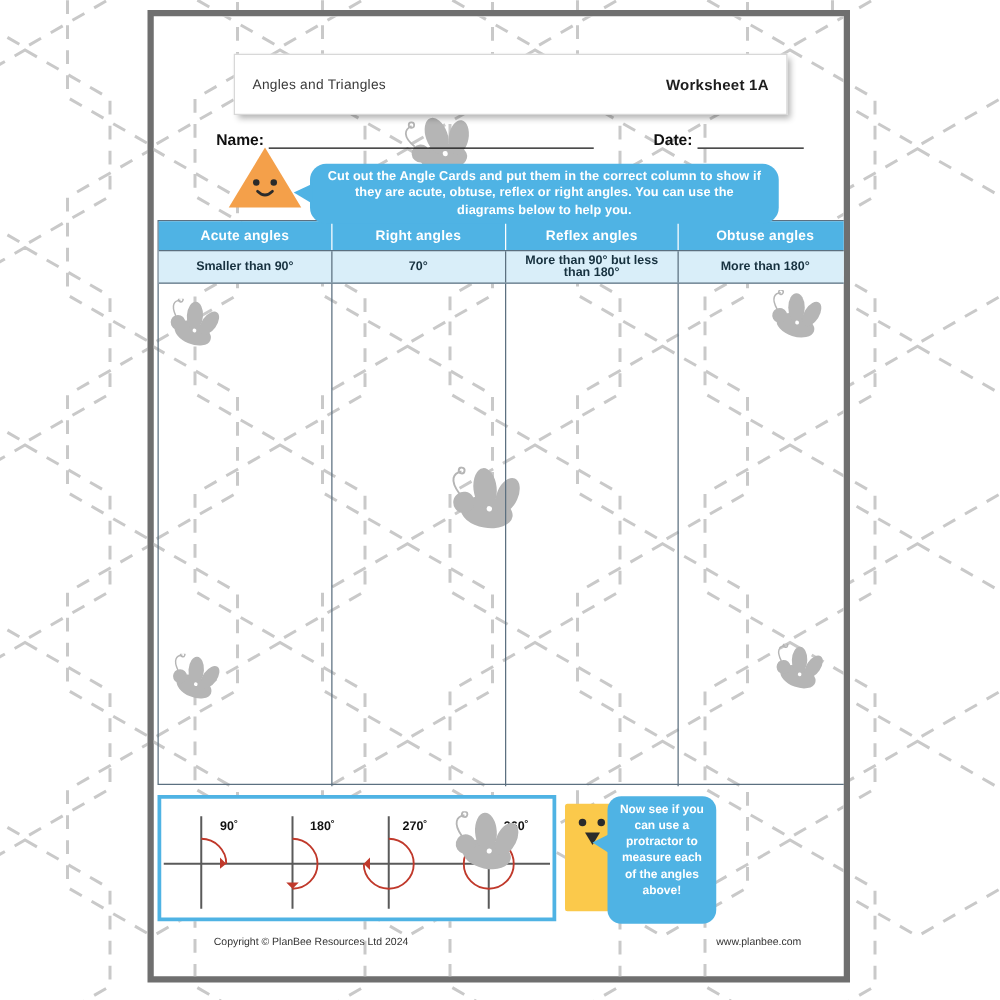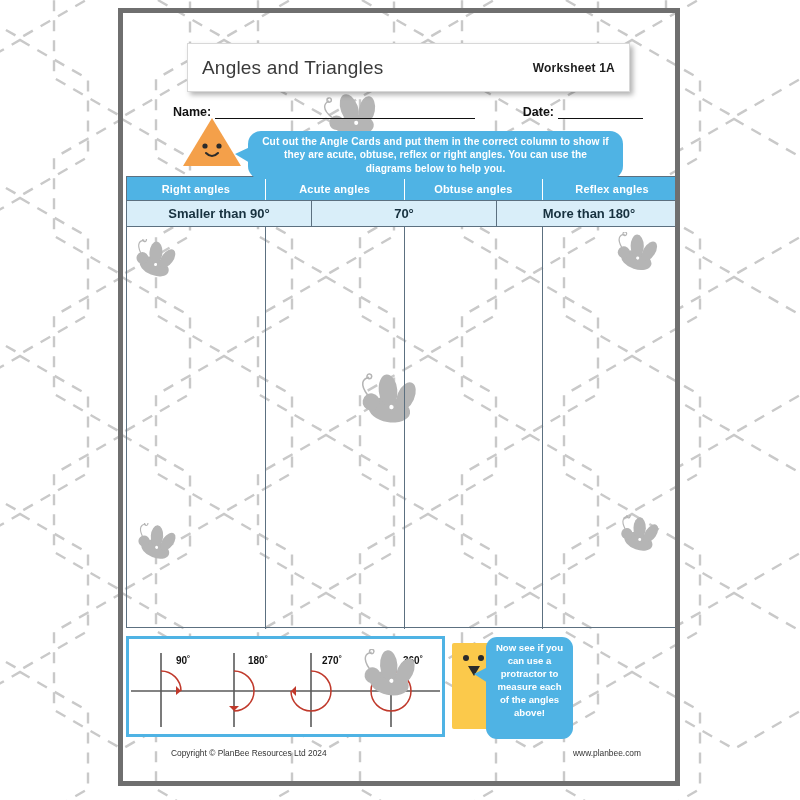--- a/index.html
+++ b/index.html
@@ -30,21 +30,21 @@
 
   
   .titlebox{
     position:absolute;left:64px;top:30px;width:443px;height:49px;
     background:#fff;border:1px solid #d8d8d8;
     box-shadow:3px 3px 5px rgba(0,0,0,0.30);
     display:flex;align-items:center;justify-content:space-between;
     padding:0 14px;box-sizing:border-box;
     z-index:8;
   }
-  .title-left{font-size:19px;color:#3a3a3a;letter-spacing:.2px;}
+  .title-left{font-size:11px;color:#3a3a3a;letter-spacing:.2px;}
   .title-right{font-size:12px;color:#1d1d1d;font-weight:bold;letter-spacing:.2px;}
 
   
   .namerow{position:absolute;left:50px;top:92px;width:470px;height:20px;z-index:8;}
   .nd-label{font-size:12.5px;font-weight:bold;color:#111;}
   .nd-line{display:inline-block;border-bottom:1.6px solid #111;height:13px;vertical-align:baseline;}
   .nd-name{position:absolute;left:0;top:0;display:flex;align-items:flex-end;gap:4px;}
   .nd-date{position:absolute;right:0;top:0;display:flex;align-items:flex-end;gap:4px;}
   .line-name{width:260px;}
   .line-date{width:85px;}
@@ -80,21 +80,21 @@
     border-right:1px solid #ffffff;box-sizing:border-box;
   }
   .thead .th:last-child{border-right:none;}
   .tsub{
     position:absolute;left:0;top:23px;width:100%;height:27px;display:flex;
     background:#D9EEF9;box-sizing:border-box;
     border-top:1.5px solid #5c7080;border-bottom:1.5px solid #5c7080;
   }
   .tsub .td{
     flex:1 1 0;display:flex;align-items:center;justify-content:center;text-align:center;
-    color:#17313f;font-size:13px;font-weight:bold;line-height:10px;padding:0 5px;
+    color:#17313f;font-size:10px;font-weight:bold;line-height:10px;padding:0 5px;
     border-right:1px solid #5c7080;box-sizing:border-box;
   }
   .tsub .td:last-child{border-right:none;}
   .tbody{
     position:absolute;left:0;top:50px;width:100%;height:402px;display:flex;box-sizing:border-box;
   }
   .tbody .cell{flex:1 1 0;border-right:1px solid #5c7080;box-sizing:border-box;}
   .tbody .cell:last-child{border-right:none;}
 
   
@@ -341,28 +341,29 @@
           <path d="M25 37 Q31 43 37 37" fill="none" stroke="#2b2b2b" stroke-width="2.1" stroke-linecap="round"></path>
         </svg>
 
         <div class="bubble-top">
           <span class="tail"></span>
           <div class="txt">Cut out the Angle Cards and put them in the correct column to show if they are acute, obtuse, reflex or right angles. You can use the diagrams below to help you.</div>
         </div>
 
         <div class="tbl-outer">
           <div class="thead">
+            <div class="th">Acute angles</div>
             <div class="th">Right angles</div>
-            <div class="th">Acute angles</div>
+            <div class="th">Reflex angles</div>
             <div class="th">Obtuse angles</div>
-            <div class="th">Reflex angles</div>
           </div>
           <div class="tsub">
             <div class="td">Smaller than 90°</div>
             <div class="td">70°</div>
+            <div class="td">More than 90° but less than 180°</div>
             <div class="td">More than 180°</div>
           </div>
           <div class="tbody">
             <div class="cell"></div>
             <div class="cell"></div>
             <div class="cell"></div>
             <div class="cell"></div>
           </div>
         </div>
 

